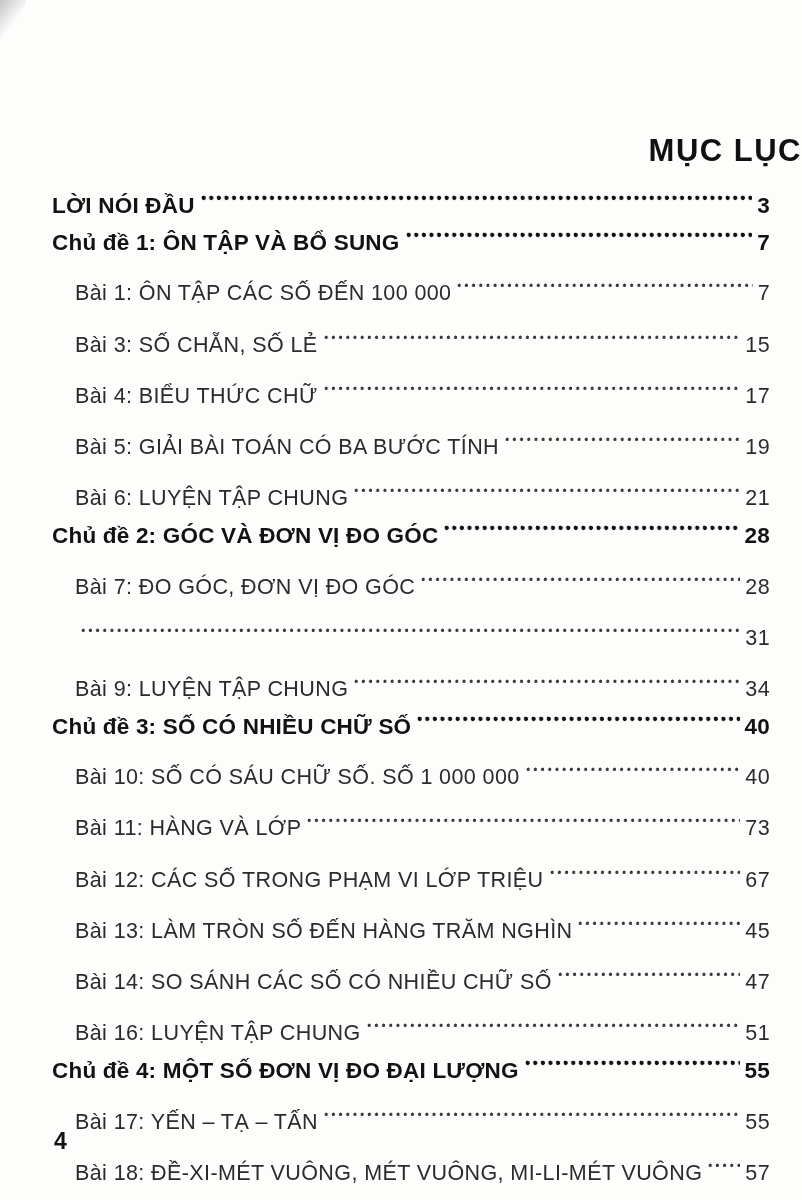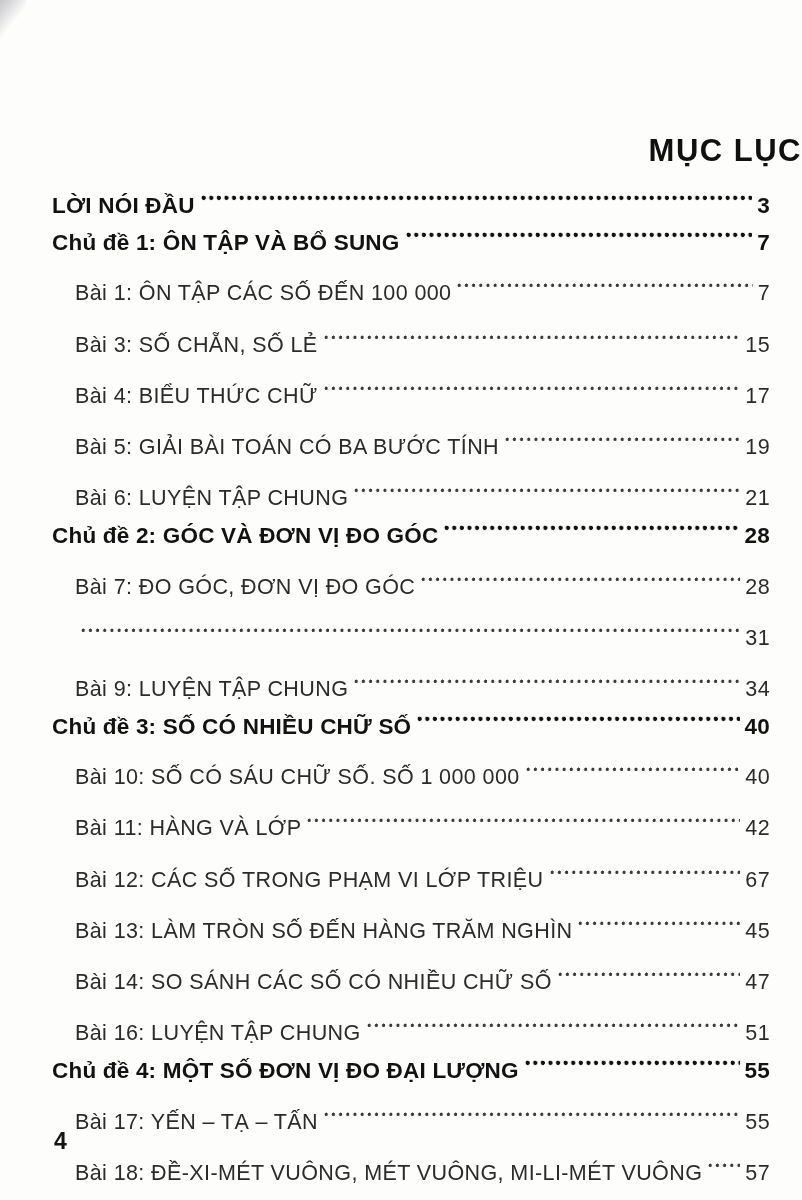--- a/index.html
+++ b/index.html
@@ -159,21 +159,21 @@
     <span class="toc-page">40</span>
   </div>
     <div class="toc-row lesson">
     <span class="toc-label">Bài 10: SỐ CÓ SÁU CHỮ SỐ. SỐ 1 000 000</span>
     <span class="toc-dots"></span>
     <span class="toc-page">40</span>
   </div>
     <div class="toc-row lesson">
     <span class="toc-label">Bài 11: HÀNG VÀ LỚP</span>
     <span class="toc-dots"></span>
-    <span class="toc-page">42</span>
+    <span class="toc-page">73</span>
   </div>
     <div class="toc-row lesson">
     <span class="toc-label">Bài 12: CÁC SỐ TRONG PHẠM VI LỚP TRIỆU</span>
     <span class="toc-dots"></span>
     <span class="toc-page">67</span>
   </div>
     <div class="toc-row lesson">
     <span class="toc-label">Bài 13: LÀM TRÒN SỐ ĐẾN HÀNG TRĂM NGHÌN</span>
     <span class="toc-dots"></span>
     <span class="toc-page">45</span>

